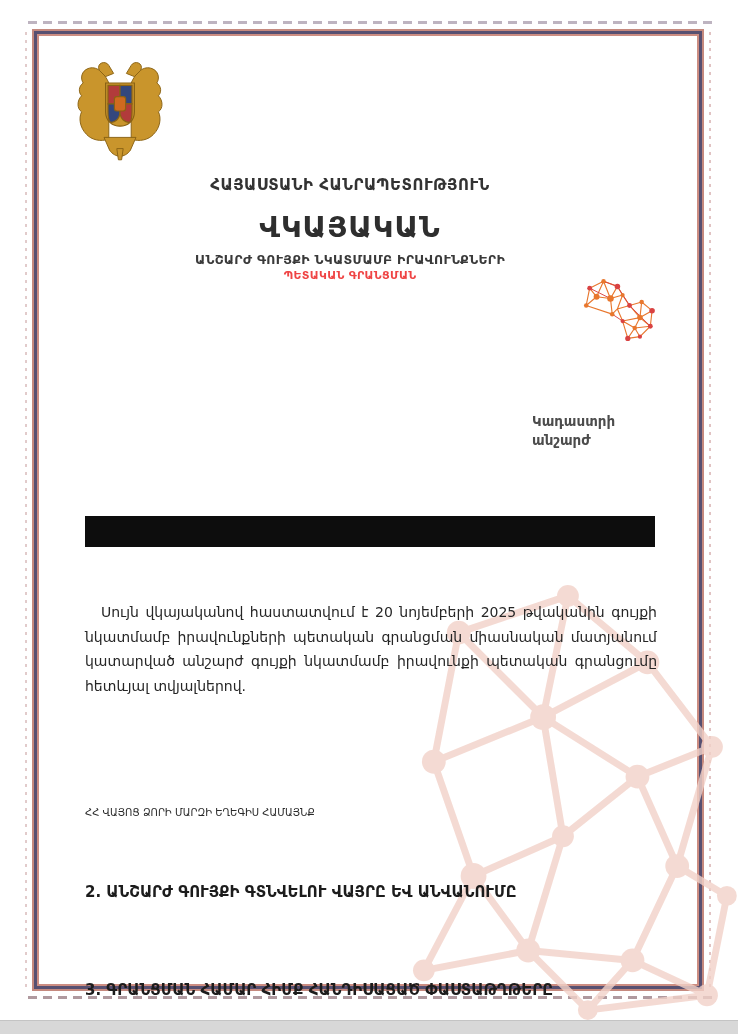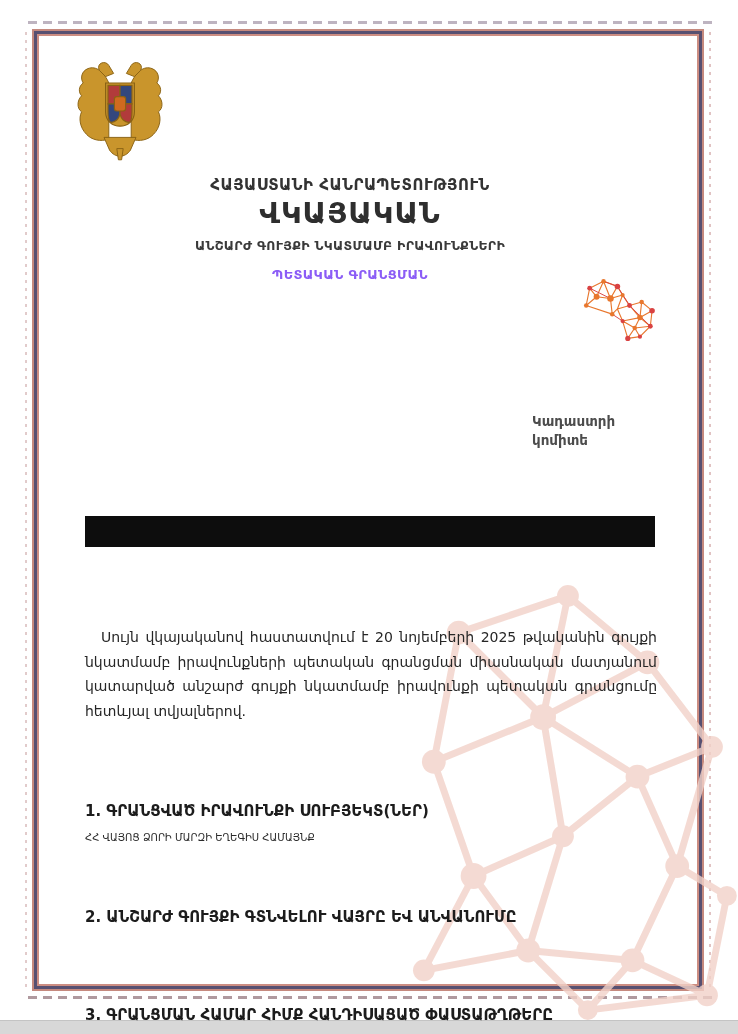--- a/index.html
+++ b/index.html
@@ -20,30 +20,30 @@
   .frame{position:absolute;left:32px;top:29px;width:672px;height:962px;
     border:2px solid #c5897e;box-sizing:border-box;}
   .frame-mid{position:absolute;inset:0;border:3px solid #575071;box-sizing:border-box;}
   .frame-in{position:absolute;inset:0;border:2px solid #cc8d82;box-sizing:border-box;}
   
   .watermark{position:absolute;left:378px;top:578px;width:360px;height:447px;opacity:.8;}
   
   .coat{position:absolute;left:72px;top:56px;width:96px;height:110px;}
   .head-text{position:absolute;left:168px;top:62px;width:364px;text-align:center;}
   .head-country{font-size:15px;font-weight:bold;letter-spacing:.5px;color:#333;}
-  .head-title{font-size:29px;font-weight:bold;margin-top:2px;letter-spacing:1px;color:#2e2e2e;}
+  .head-title{font-size:29px;font-weight:bold;margin-top:16px;letter-spacing:1px;color:#2e2e2e;}
   .head-sub{font-size:12.5px;font-weight:bold;color:#3a3a3a;margin-top:8px;letter-spacing:.3px;}
-  .head-sub2{font-size:13px;font-weight:bold;color:#8b5cf6;margin-top:14px;letter-spacing:.3px;}
+  .head-sub2{font-size:11px;font-weight:bold;color:#ef4444;margin-top:2px;letter-spacing:.3px;}
   .logo-svg{position:absolute;left:568px;top:56px;width:104px;height:78px;}
   .logo-text{position:absolute;left:532px;top:110px;width:108px;text-align:left;
     font-size:13.5px;font-weight:bold;color:#4c4c4c;line-height:19px;}
   
   .redaction{position:absolute;left:85px;top:176px;width:570px;height:31px;background:#0d0d0d;}
   
-  .intro{position:absolute;left:85px;top:254px;width:572px;margin:0;
+  .intro{position:absolute;left:85px;top:229px;width:572px;margin:0;
     font-size:14px;line-height:24.5px;text-align:justify;text-indent:16px;color:#262626;}
   .sec{position:absolute;left:85px;width:572px;}
   .sec-h{font-size:15px;font-weight:bold;color:#1c1c1c;line-height:20px;margin:0 0 5px 0;}
   .sec-line{font-size:10px;line-height:24px;color:#2a2a2a;text-align:justify;}
   .sec1{top:332px;} .sec2{top:389px;} .sec3{top:462px;}
   .bottom-strip{position:absolute;left:0;top:1020px;width:738px;height:14px;background:#d8d8d8;
     border-top:1px solid #c4c4c4;}
   .z1{z-index:1;} .z2{z-index:2;} .z3{position:relative;z-index:3;}
 </style>
 </head>
@@ -146,32 +146,31 @@
         <circle cx="66" cy="34" r="2.8"></circle>
       <circle cx="92" cy="40" r="3.2"></circle>
         <circle cx="90" cy="58" r="2.8"></circle>
         <circle cx="58" cy="52" r="2.4"></circle>
       <circle cx="64" cy="72" r="3.0"></circle>
         <circle cx="78" cy="70" r="2.4"></circle>
     </g>
   </svg>
   <div class="logo-text z3">
     <div>Կադաստրի</div>
-    <div>կոմիտե</div>
+    <div>անշարժ</div>
   </div>
 
   
   <div class="redaction z3"></div>
 
   
   <p class="intro z3">Սույն վկայականով հաստատվում է 20 նոյեմբերի 2025 թվականին գույքի նկատմամբ իրավունքների պետական գրանցման միասնական մատյանում կատարված անշարժ գույքի նկատմամբ իրավունքի պետական գրանցումը հետևյալ տվյալներով.</p>
 
   
   <div class="sec sec1 z3">
-    <div class="sec-h">1. ԳՐԱՆՑՎԱԾ ԻՐԱՎՈՒՆՔԻ ՍՈՒԲՅԵԿՏ(ՆԵՐ)</div>
     <div class="sec-line">ՀՀ ՎԱՅՈՑ ՁՈՐԻ ՄԱՐԶԻ ԵՂԵԳԻՍ ՀԱՄԱՅՆՔ</div>
   </div>
 
   
   <div class="sec sec2 z3">
     <div class="sec-h">2. ԱՆՇԱՐԺ ԳՈՒՅՔԻ ԳՏՆՎԵԼՈՒ ՎԱՅՐԸ ԵՎ ԱՆՎԱՆՈՒՄԸ</div>
   </div>
 
   
   <div class="sec sec3 z3">

